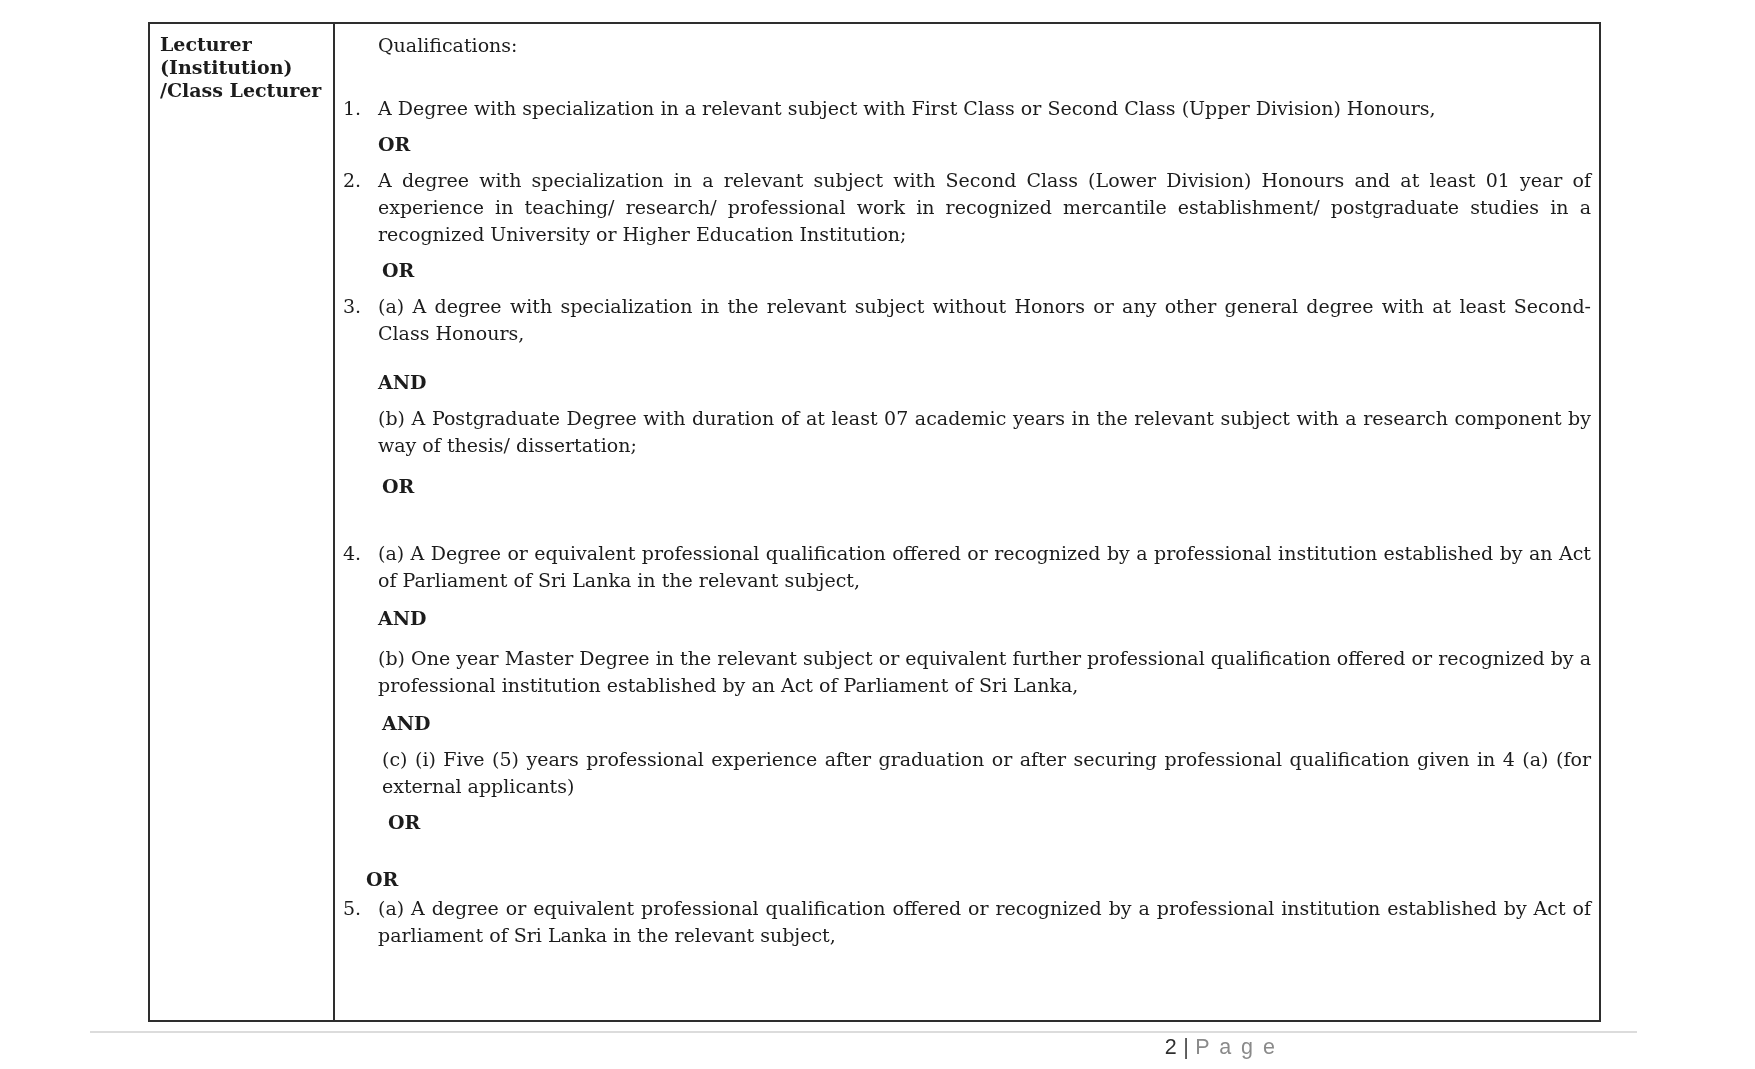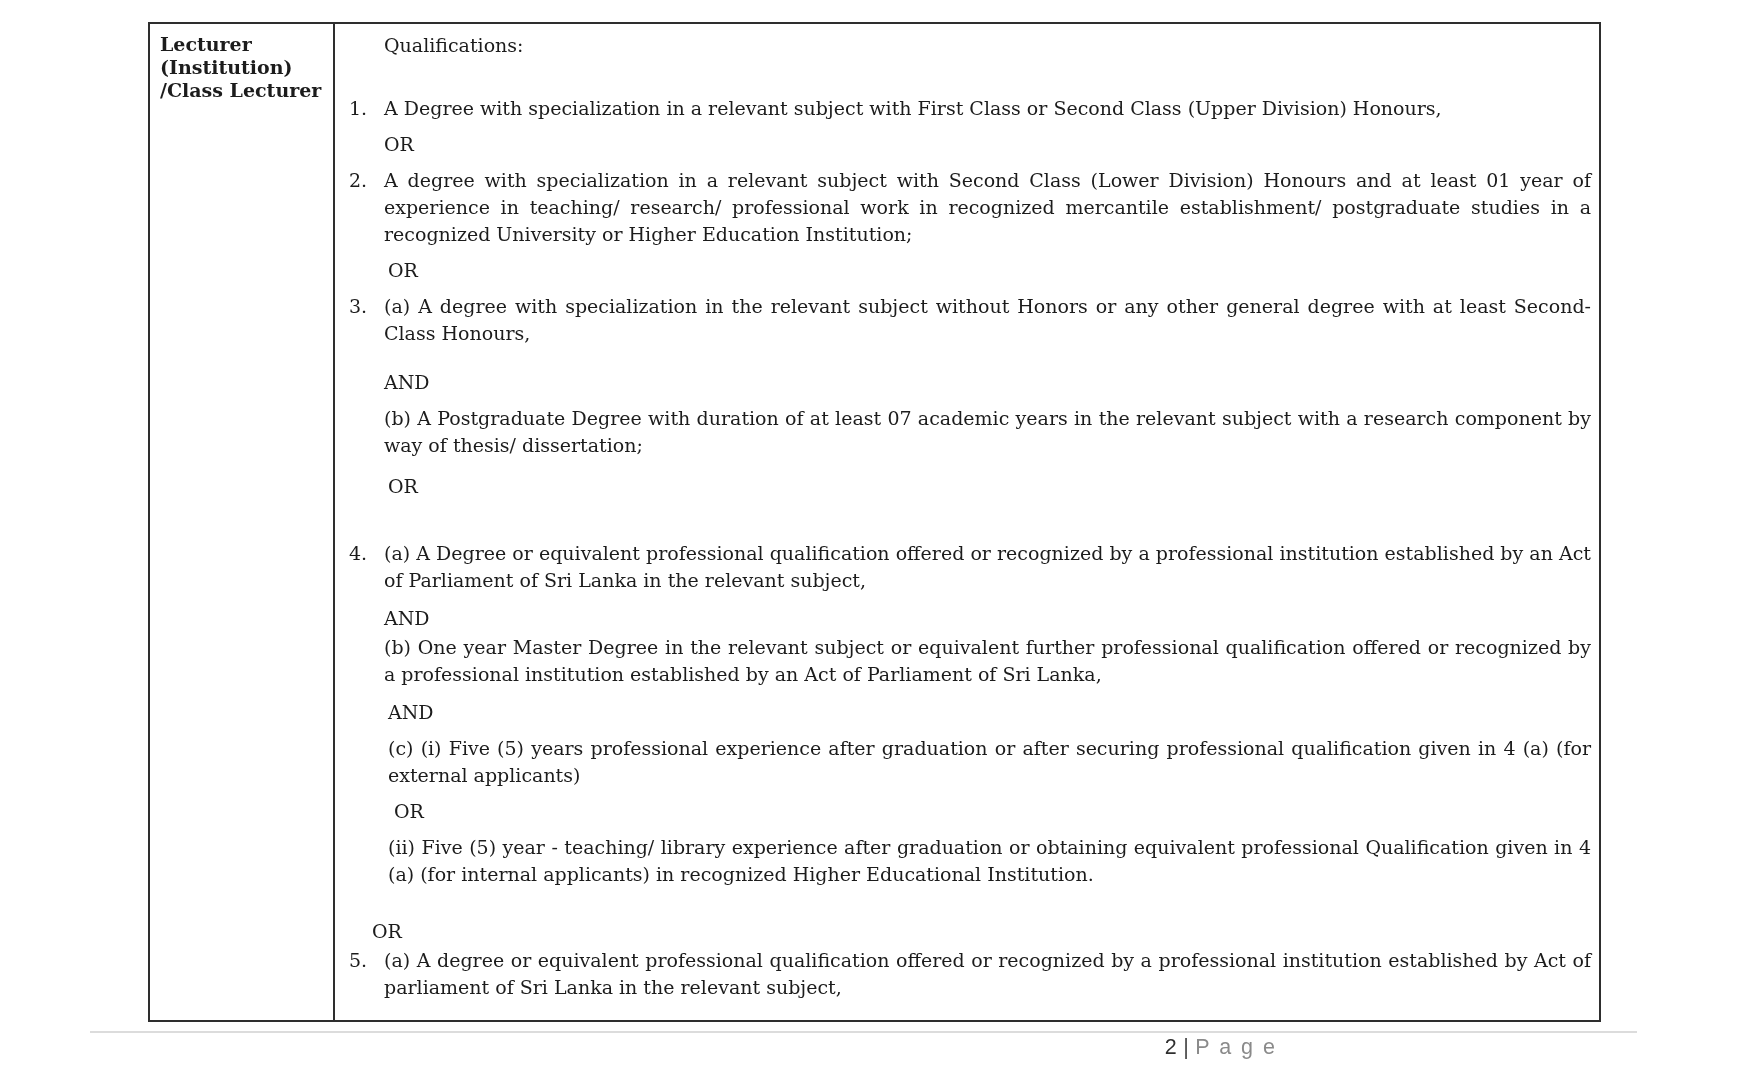--- a/index.html
+++ b/index.html
@@ -11,29 +11,29 @@
   .doc-table {
     position:absolute; left:148px; top:22px; width:1453px; height:1000px;
     border:2px solid #2e2e2e; display:flex; overflow:hidden; background:#fff;
   }
   .col-position {
     width:185px; flex:0 0 185px; border-right:2px solid #2e2e2e;
     padding:9px 10px; font-weight:bold; font-size:19px; line-height:23px;
   }
   .col-position .tline { white-space:nowrap; }
   .col-qual {
-    flex:1; padding:8px 8px 0 14px; font-size:19px; line-height:27px;
+    flex:1; padding:8px 8px 0 8px; font-size:19px; line-height:27px;
   }
   .heading { margin-left:35px; }
-  .conn { margin-left:35px; font-weight:normal; }
+  .conn { margin-left:35px; font-weight:bold; }
   .item { position:relative; padding-left:35px; margin-left:0; text-align:justify; }
   .item .num { position:absolute; left:0; top:0; font-weight:normal; }
   .sub { margin-left:35px; text-align:justify; }
   
-  .mt2{margin-top:2px}.mt9{margin-top:9px}.mt11{margin-top:11px}.mt13{margin-top:2px}
+  .mt2{margin-top:2px}.mt9{margin-top:9px}.mt11{margin-top:11px}.mt13{margin-top:13px}
   .mt14{margin-top:14px}.mt22{margin-top:22px}.mt30{margin-top:30px}.mt36{margin-top:36px}
   .mt40{margin-top:40px}
   
   .in4{margin-left:39px}.in10{margin-left:45px}.out12{margin-left:23px}
   .footer-line {
     position:absolute; left:90px; top:1031px; width:1547px; height:2px; background:#dcdcdc;
   }
   .footer-text {
     position:absolute; top:1035px; right:112px;
     font-family:"Liberation Sans", sans-serif; font-size:21.5px; letter-spacing:0.5px;
@@ -92,21 +92,20 @@
       <div class="conn mt11">AND</div>
 
       <div class="sub mt13">(b) One year Master Degree in the relevant subject or equivalent further professional qualification offered or recognized by a professional institution established by an Act of Parliament of Sri Lanka,</div>
 
       <div class="conn mt11 in4">AND</div>
 
       <div class="sub mt9 in4">(c) (i)  Five (5) years professional experience after graduation or after securing professional qualification given in 4 (a) (for external applicants)</div>
 
       <div class="conn mt9 in10">OR</div>
 
-      <div class="sub mt9 in4">(ii) Five (5) year - teaching/ library experience after graduation or obtaining equivalent professional Qualification given in 4 (a) (for internal applicants) in recognized Higher Educational Institution.</div>
 
       <div class="conn mt30 out12">OR</div>
 
       <div class="item mt2">
         <span class="num">5.</span>
         <span>(a) A degree or equivalent professional qualification offered or recognized by a professional institution established by Act of parliament of Sri Lanka in the relevant subject,</span>
       </div>
 
     </div>
   </div>

